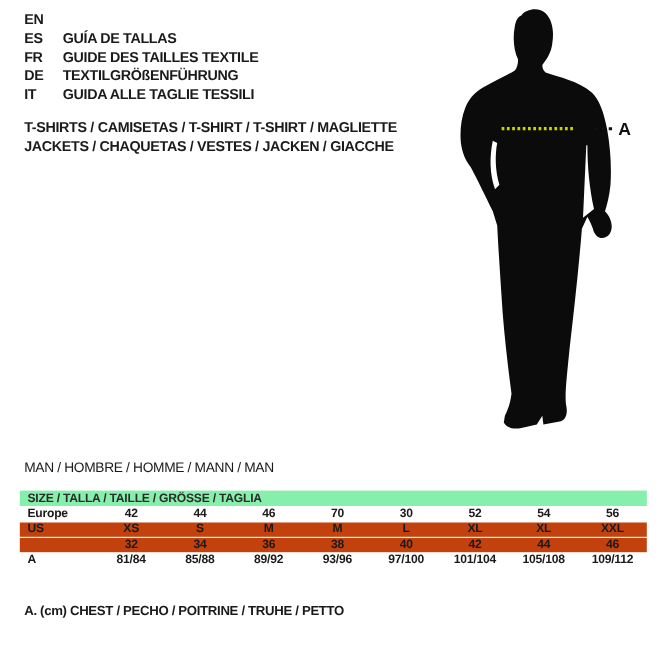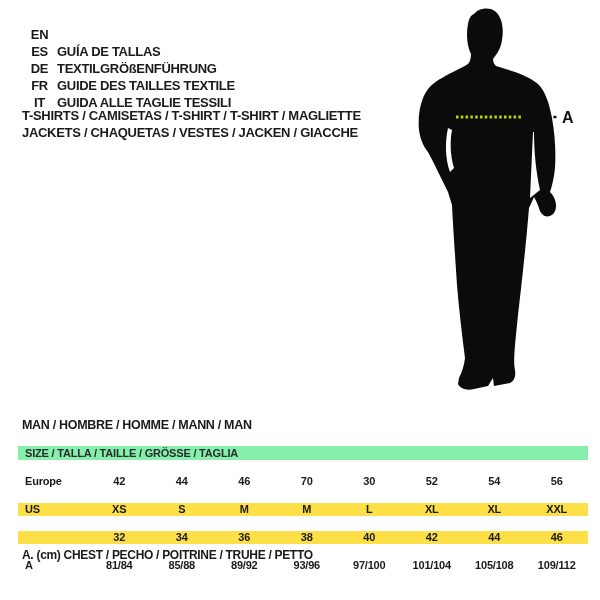--- a/index.html
+++ b/index.html
@@ -1,60 +1,60 @@
 <!DOCTYPE html>
 <html><head>
 <meta charset="utf-8">
 <style>
   html,body{margin:0;padding:0;background:#fff;}
   .page{
     position:relative;width:600px;height:600px;background:#ffffff;overflow:hidden;
     font-family:"Liberation Sans","DejaVu Sans",sans-serif;color:#1a1a1a;
   }
   
-  .lang-block{position:absolute;left:22px;top:26px;font-size:13px;font-weight:bold;letter-spacing:-0.3px;text-align:center;}
+  .lang-block{position:absolute;left:22px;top:9px;font-size:13px;font-weight:bold;letter-spacing:-0.3px;}
   .lang-row{display:flex;height:17px;line-height:17px;}
   .lang-code{width:35px;}
   
   .category-block{position:absolute;left:22px;top:107px;font-size:13px;font-weight:bold;letter-spacing:-0.3px;}
   .category-block div{height:17px;line-height:17px;}
   
   .figure-wrap{position:absolute;left:390px;top:0;width:210px;height:400px;}
   
-  .section-title{position:absolute;left:22px;top:418px;font-size:12.5px;font-weight:bold;letter-spacing:-0.3px;}
+  .section-title{position:absolute;left:22px;top:418px;font-size:12.5px;font-weight:normal;letter-spacing:-0.3px;}
   
   .size-table{position:absolute;left:18px;top:446px;width:570px;font-size:11px;font-weight:bold;letter-spacing:-0.2px;}
   .t-header{background:#86efac;height:14px;line-height:14px;padding-left:7px;color:#2b2b2b;}
-  .t-row{display:flex;height:13px;line-height:13px;margin-top:15px;}
-  .t-row.shade{background:#fde047;}
+  .t-row{display:flex;height:13px;line-height:13px;margin-top:1px;}
+  .t-row.shade{background:#c2410c;}
   .t-label{width:70px;padding-left:7px;box-sizing:border-box;}
   .t-cell{flex:1;text-align:center;}
   
   .footnote{position:absolute;left:22px;top:548px;font-size:12px;font-weight:bold;letter-spacing:-0.3px;}
 </style>
 </head>
 <body>
 
 <div class="page">
 
   <div class="lang-block">
     <div class="lang-row">
       <span class="lang-code">EN</span>
     </div>
     <div class="lang-row">
       <span class="lang-code">ES</span>
       <span class="lang-label">GUÍA DE TALLAS</span>
     </div>
     <div class="lang-row">
+      <span class="lang-code">FR</span>
+      <span class="lang-label">GUIDE DES TAILLES TEXTILE</span>
+    </div>
+    <div class="lang-row">
       <span class="lang-code">DE</span>
       <span class="lang-label">TEXTILGRÖßENFÜHRUNG</span>
-    </div>
-    <div class="lang-row">
-      <span class="lang-code">FR</span>
-      <span class="lang-label">GUIDE DES TAILLES TEXTILE</span>
     </div>
     <div class="lang-row">
       <span class="lang-code">IT</span>
       <span class="lang-label">GUIDA ALLE TAGLIE TESSILI</span>
     </div>
   </div>
 
   <div class="category-block">
     <div>T-SHIRTS / CAMISETAS / T-SHIRT / T-SHIRT / MAGLIETTE</div>
     <div>JACKETS / CHAQUETAS / VESTES / JACKEN / GIACCHE</div>

